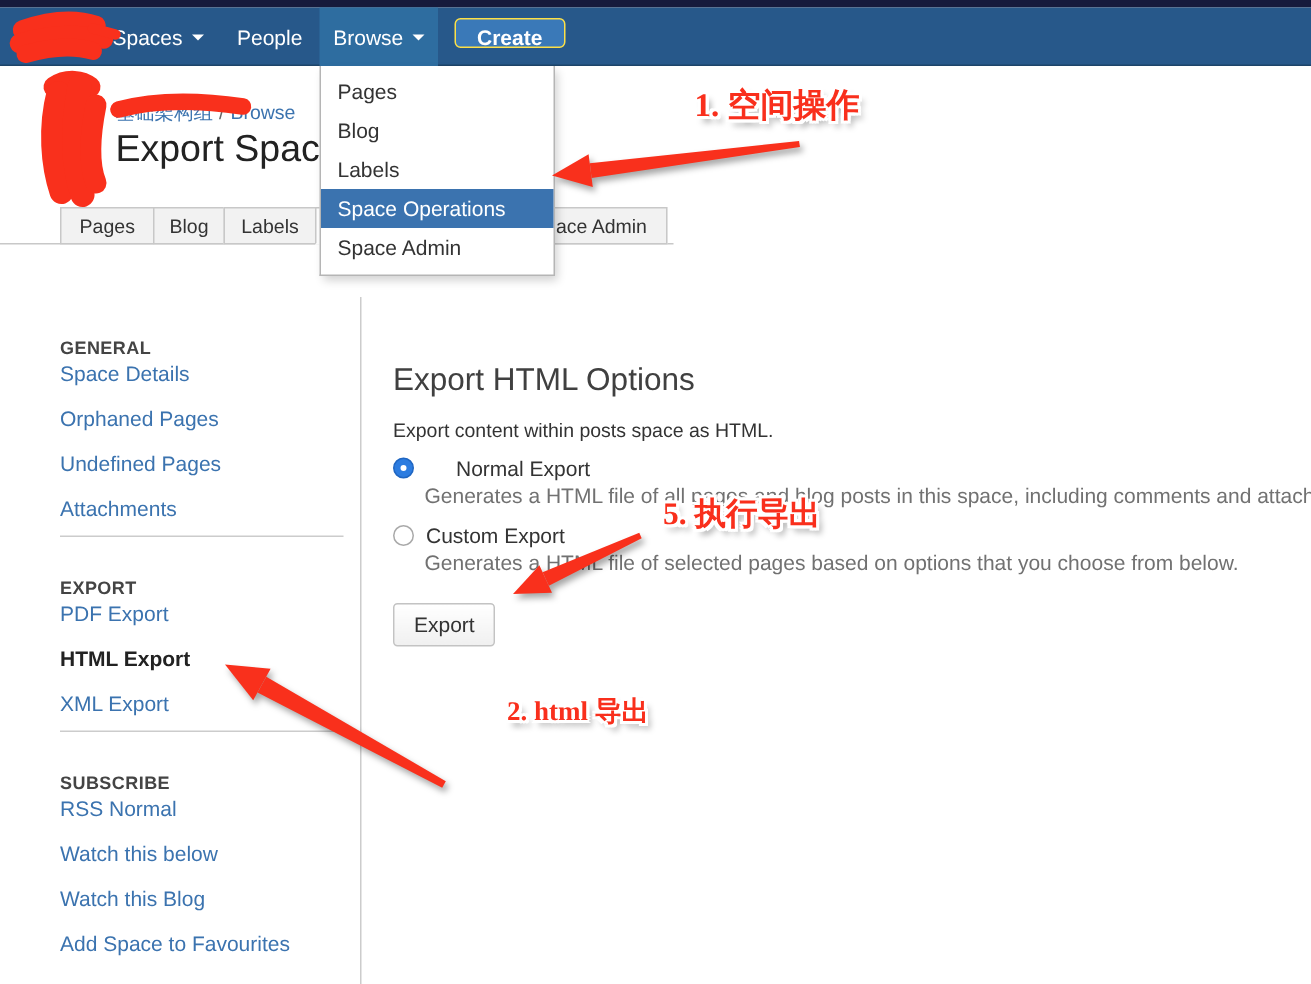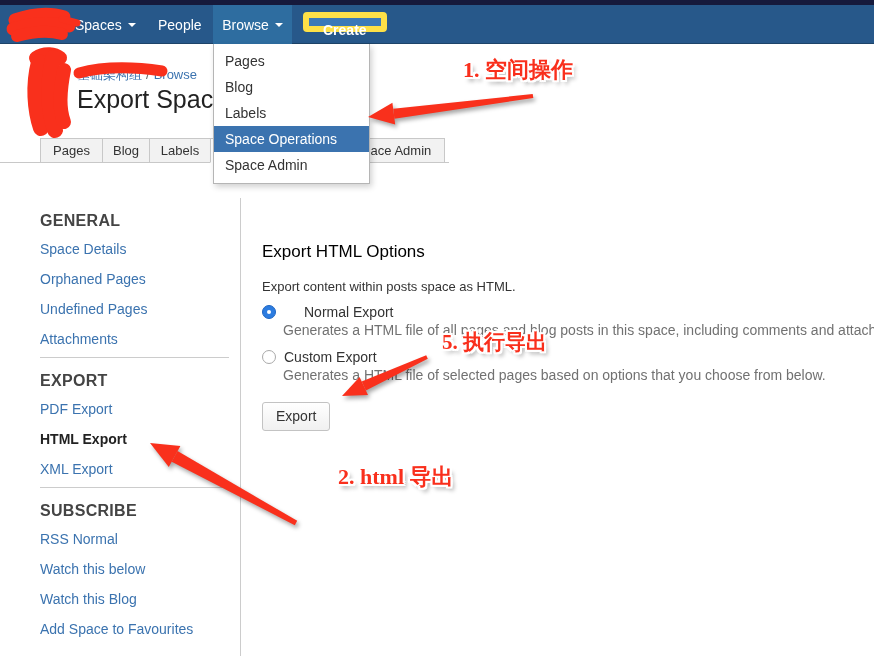--- a/index.html
+++ b/index.html
@@ -10,66 +10,66 @@
   }
   
   .topstrip { position:absolute; left:0; top:0; width:874px; height:5px; background:#161a3c; z-index:10; }
   .nav { position:absolute; left:0; top:5px; width:874px; height:39px; background:#27588a; z-index:10; border-bottom:1px solid #1d4469; }
   .nav-item { position:absolute; top:0; height:39px; line-height:39px; color:#fff; font-size:14px; cursor:pointer; }
   .nav-item .lbl { vertical-align:middle; }
   .caret { display:inline-block; width:0; height:0; border-left:4px solid transparent; border-right:4px solid transparent; border-top:4px solid #fff; margin-left:6px; vertical-align:middle; }
   .nav-spaces { left:75px; }
   .nav-people { left:158px; }
   .nav-browse { left:213px; width:79px; text-align:center; background:#2e6da0; }
-  .nav-create { position:absolute; left:303px; top:7px; height:20px; line-height:25px; padding:0 14px; background:#3a79b8; border:6px solid #fde047; border-radius:4px; color:#fff; font-size:14px; font-weight:bold; cursor:pointer; }
+  .nav-create { position:absolute; left:303px; top:7px; height:20px; line-height:25px; padding:0 14px; background:#3a79b8; border:1px solid #fde047; border-radius:4px; color:#fff; font-size:14px; font-weight:bold; cursor:pointer; }
   
   .dropdown { position:absolute; left:213px; top:44px; width:157px; background:#fff; border:1px solid #b5b5b5; border-top:none; box-shadow:2px 3px 6px rgba(0,0,0,.18); padding:4px 0 5px 0; z-index:50; }
   .dd-item { height:26px; line-height:26px; padding-left:11px; font-size:14px; color:#333; cursor:pointer; white-space:nowrap; }
   .dd-item.selected { background:#3b73af; color:#fff; }
   
   .breadcrumb { position:absolute; left:77px; top:66px; font-size:13px; z-index:2; }
   .breadcrumb a { color:#3b73af; text-decoration:none; cursor:pointer; }
   .bc-sep { color:#666; margin:0 4px; }
   .page-title { position:absolute; left:77px; top:85px; font-size:25px; color:#222; z-index:2; white-space:nowrap; }
   
   .tabbar { position:absolute; left:0; top:138px; width:449px; height:25px; border-bottom:1px solid #c8c8c8; z-index:3; }
   .tabs { position:absolute; left:40px; top:0; display:flex; }
   .tab { height:25px; line-height:24px; text-align:center; font-size:13px; color:#333; background:#f2f2f2; border:1px solid #c8c8c8; margin-left:-1px; cursor:pointer; white-space:nowrap; overflow:hidden; }
   .tab:first-child { margin-left:0; }
   .tab.active { background:#fff; border-bottom-color:#fff; }
   
   .sidebar { position:absolute; left:40px; top:200px; width:190px; z-index:2; }
   .sb-line { position:absolute; left:0; white-space:nowrap; }
-  .sb-title { font-size:16px; font-weight:bold; color:#444; letter-spacing:.3px; }
+  .sb-title { font-size:12px; font-weight:bold; color:#444; letter-spacing:.3px;margin-top:13px; }
   .sb-link { font-size:14px; color:#3b73af; text-decoration:none; cursor:pointer; display:block; }
   .sb-link.current { color:#222; font-weight:bold; cursor:default; }
   .sb-divider { position:absolute; left:0; width:189px; height:1px; background:#ccc; }
   .vdivider { position:absolute; left:240px; top:198px; width:1px; height:458px; background:#ccc; z-index:1; }
   
   .content { position:absolute; left:262px; top:236px; width:600px; z-index:2; }
-  .content h1 { position:absolute; top:6px; left:0; font-size:17px; font-weight:400; color:#000000; white-space:nowrap; }
+  .content h1 { position:absolute; top:6px; left:0; font-size:21px; font-weight:400; color:#404040; white-space:nowrap; }
   .intro { position:absolute; top:43px; left:0; font-size:13px; color:#333; white-space:nowrap; }
   .opt-row { position:absolute; left:0; display:flex; align-items:center; cursor:pointer; }
   .opt-row.opt1 { top:68px;gap:20px; }
   .opt-row.opt2 { top:113px;justify-content:center; }
   .radio { width:14px; height:14px; border-radius:50%; border:1px solid #a9a9a9; background:#fff; margin-right:8px; flex:none; }
   .radio.selected { background:#2c7ce0; border-color:#1f66c2; position:relative; }
   .radio.selected::after { content:''; position:absolute; left:4px; top:4px; width:4px; height:4px; border-radius:50%; background:#fff; }
   .opt-label { font-size:14px; color:#333; white-space:nowrap; }
   .opt-desc { position:absolute; left:21px; font-size:14px; color:#717171; white-space:nowrap; }
   .desc1 { top:86px; }
   .desc2 { top:131px; }
   .export-btn { position:absolute; left:0; top:166px; padding:5px 13px 6px 13px; font-size:14px; color:#333; background:linear-gradient(#ffffff,#f0f0f0); border:1px solid #c3c3c3; border-radius:3px; cursor:pointer; font-family:"Liberation Sans", sans-serif; }
   
   .overlay-svg { position:absolute; left:0; top:0; width:874px; height:656px; z-index:100; pointer-events:none; }
   .arrow { filter:drop-shadow(2px 3px 2px rgba(0,0,0,.35)); }
   .ann-text { position:absolute; z-index:101; color:#f92f1c; font-weight:bold; white-space:nowrap; pointer-events:none;
     text-shadow:-2px -2px 0 #fff, 2px -2px 0 #fff, -2px 2px 0 #fff, 2px 2px 0 #fff, -2px 0 0 #fff, 2px 0 0 #fff, 0 -2px 0 #fff, 0 2px 0 #fff, 3px 4px 4px rgba(0,0,0,.4);font-family:Liberation Serif, serif; }
   .ann1 { left:463px; top:55px; font-size:22px; }
-  .ann2 { left:338px; top:462px; font-size:22px; }
+  .ann2 { left:338px; top:462px; font-size:18px; }
   .ann3 { left:442px; top:328px; font-size:21px; }
 </style>
 </head>
 <body>
 
 <div class="topstrip"></div>
 <div class="nav">
   <div class="nav-item nav-spaces">
     <span class="lbl">Spaces</span><span class="caret"></span>
   </div>

